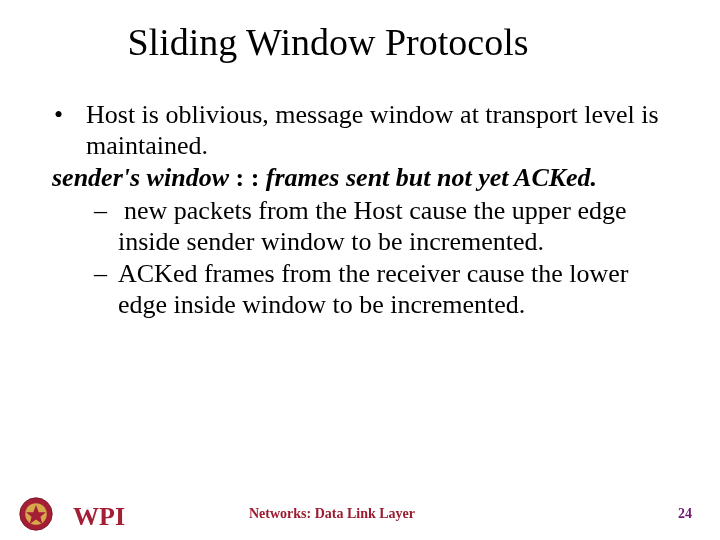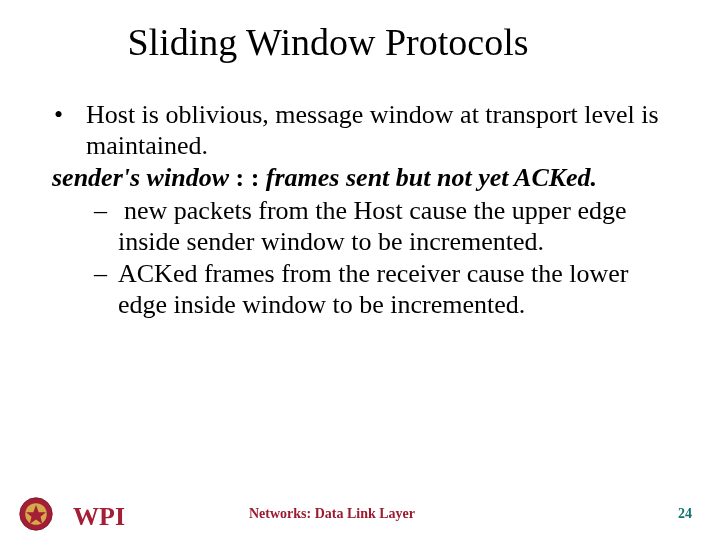--- a/index.html
+++ b/index.html
@@ -85,21 +85,21 @@
     font-size: 14px;
     font-weight: bold;
     color: #9b1b30;
   }
   .footer-right {
     position: absolute;
     bottom: 18px;
     right: 28px;
     font-size: 14px;
     font-weight: bold;
-    color: #0f766e;
+    color: #701a75;
   }
   .logo {
     position: absolute;
     bottom: 8px;
     left: 18px;
     display: flex;
     align-items: flex-end;
     gap: 19px;
   }
   .logo .seal {

